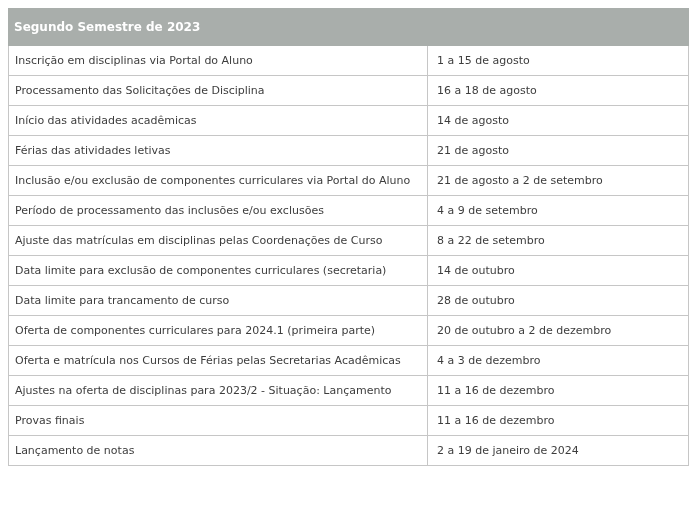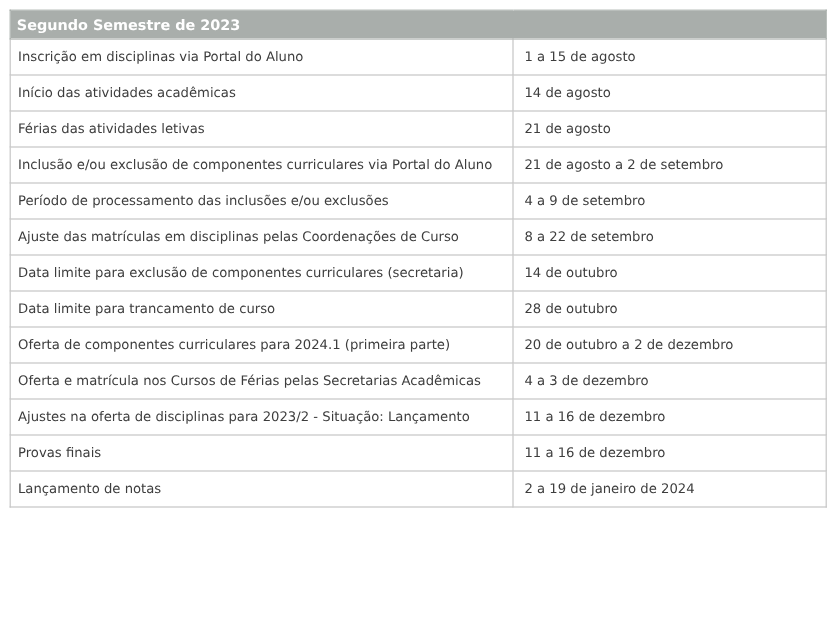--- a/index.html
+++ b/index.html
@@ -22,21 +22,21 @@
     table-layout: fixed;
   }
   col.activity-col { width: 419px; }
   col.date-col { width: 261px; }
   th.semester-header {
     background: #a9aeab;
     color: #ffffff;
     font-weight: bold;
     font-size: 12px;
     text-align: left;
-    height: 24px;
+    height: 37px;
     padding: 2px 5px 2px 5px;
     box-sizing: border-box;
     border: 1px solid #a9aeab;
     white-space: nowrap;
     overflow: hidden;
   }
   td {
     border: 1px solid #c6c6c6;
     height: 30px;
     box-sizing: border-box;
@@ -62,20 +62,24 @@
     <thead>
       <tr>
         <th class="semester-header" colspan="2">Segundo Semestre de 2023</th>
       </tr>
     </thead>
     <tbody>
 
     <tr>
           <td class="activity">Inscrição em disciplinas via Portal do Aluno</td>
           <td class="date">1 a 15 de agosto</td>
+        </tr>
+        <tr>
+          <td class="activity">Processamento das Solicitações de Disciplina</td>
+          <td class="date">16 a 18 de agosto</td>
         </tr>
         <tr>
           <td class="activity">Início das atividades acadêmicas</td>
           <td class="date">14 de agosto</td>
         </tr>
         <tr>
           <td class="activity">Férias das atividades letivas</td>
           <td class="date">21 de agosto</td>
         </tr>
         <tr>

